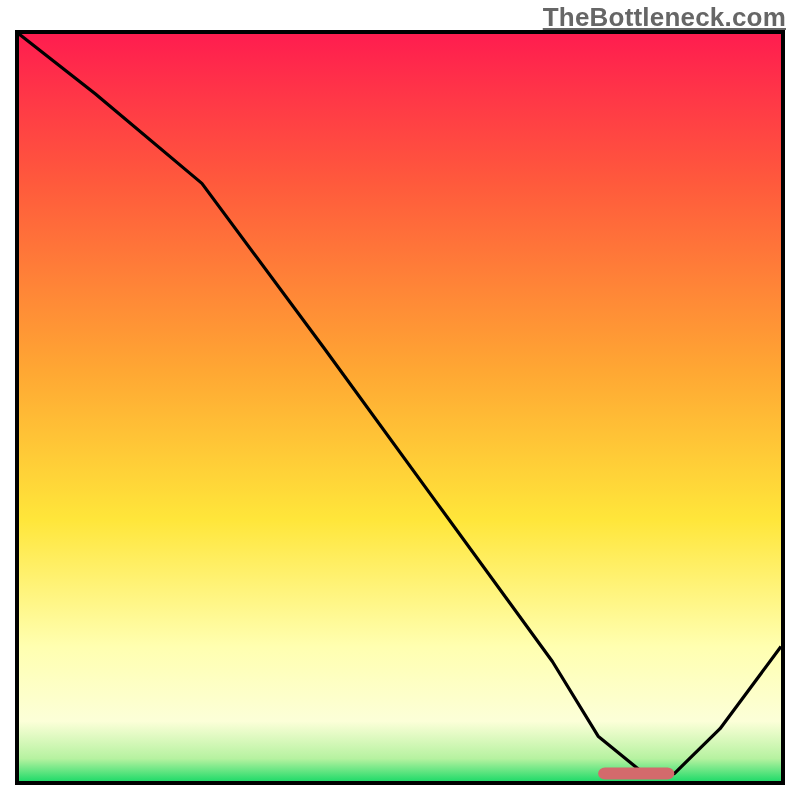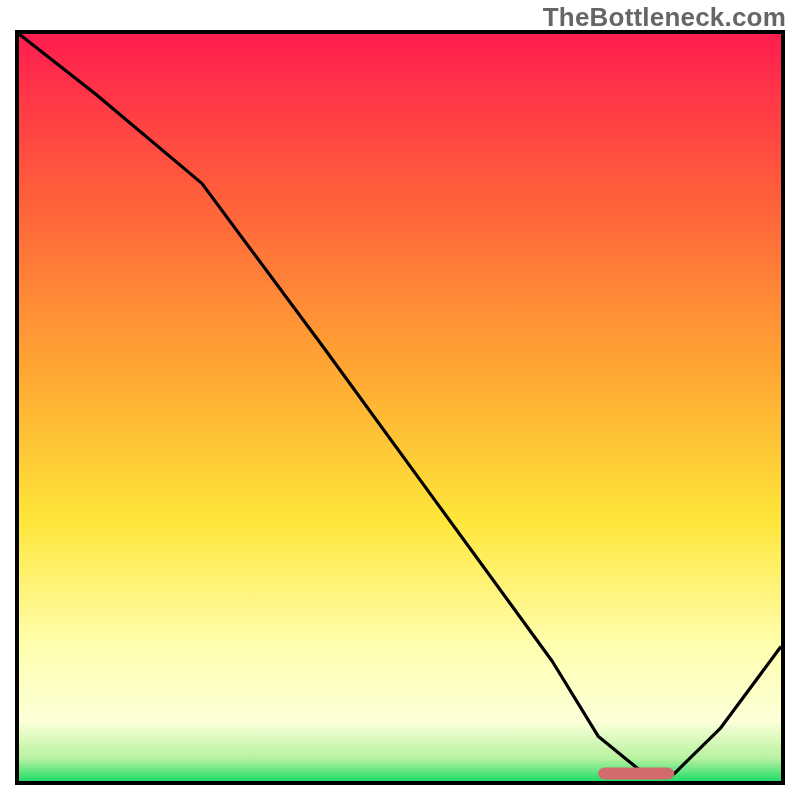--- a/index.html
+++ b/index.html
@@ -16,20 +16,21 @@
     height: 800px;
   }
   .watermark {
     position: absolute;
     top: 2px;
     right: 14px;
     font-size: 26px;
     font-weight: bold;
     color: #666666;
     letter-spacing: 0.2px;
+    text-decoration: underline;
   }
   .frame {
     position: absolute;
     left: 15px;
     top: 30px;
     width: 770px;
     height: 755px;
     border: 4px solid #000000;
     box-sizing: border-box;
   }

